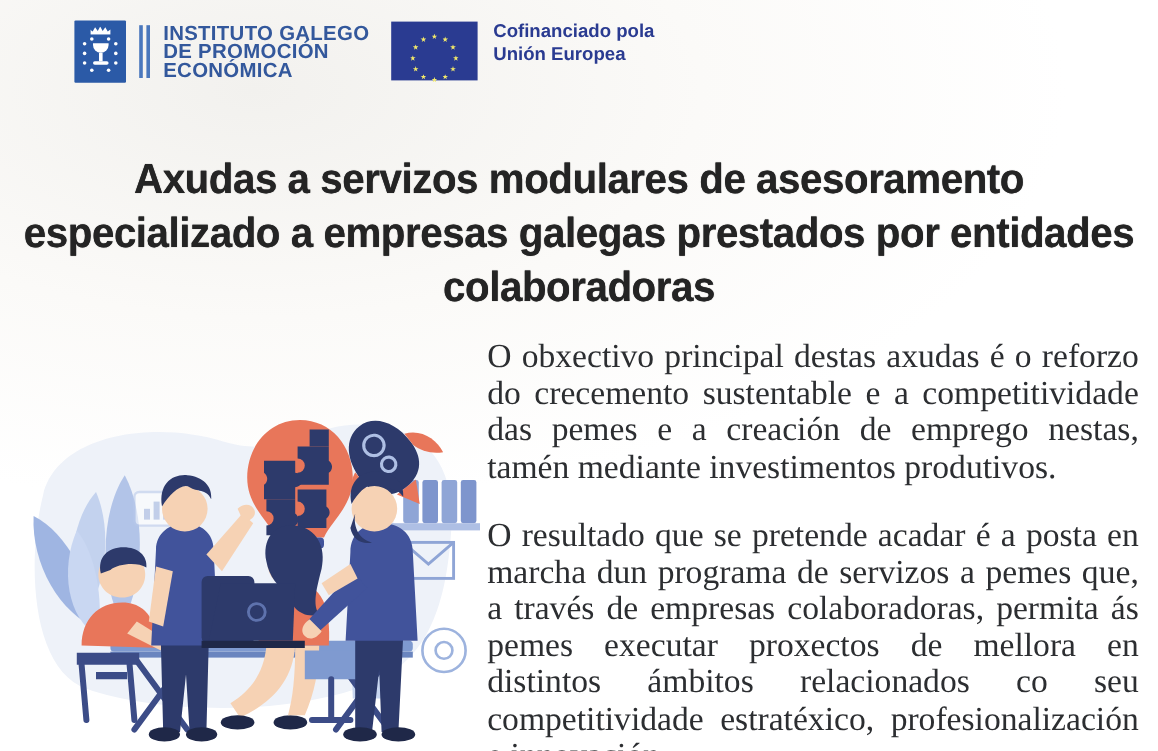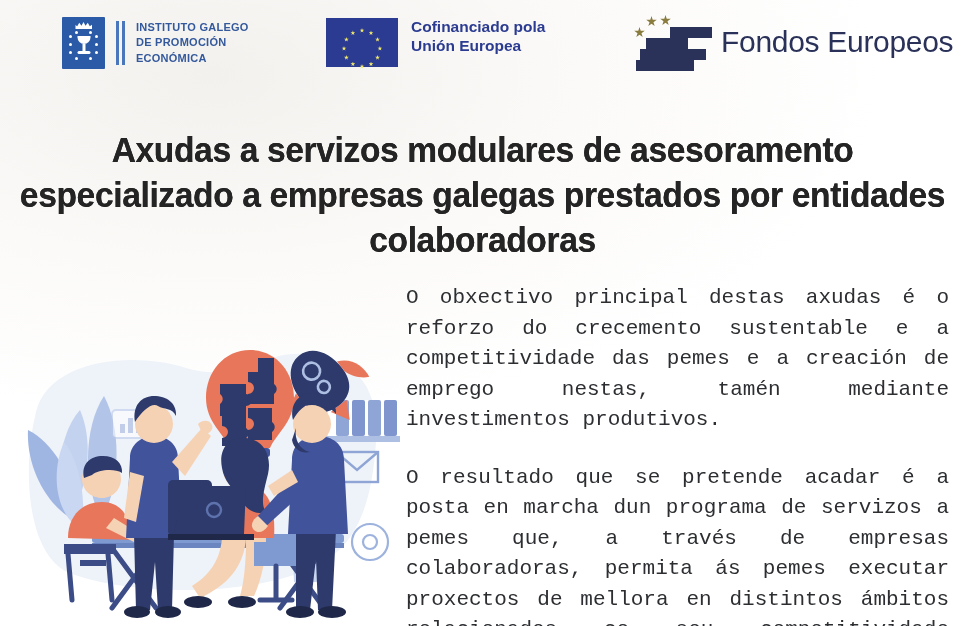--- a/index.html
+++ b/index.html
@@ -114,21 +114,21 @@
   }
   .divider-bars i {
     display: block;
     width: 3px;
     height: 44px;
     background: #4a77bc;
   }
   .igape-text {
     color: #33589c;
     font-family: "Liberation Sans", sans-serif;
-    font-size: 11px;
+    font-size: 17px;
     font-weight: 600;
     line-height: 15.4px;
     letter-spacing: 0.25px;
     white-space: pre-line;
   }
 
   
   .eu {
     position: absolute;
     left: 326px;
@@ -219,22 +219,22 @@
   
   .body-col {
     position: absolute;
     left: 406px;
     top: 283px;
     width: 543px;
   }
   .body-col p {
     margin: 0;
     color: #2c2e31;
-    font-family: Liberation Mono, monospace;
-    font-size: 21px;
+    font-family: Liberation Serif, serif;
+    font-size: 28px;
     line-height: 30.5px;
     text-align: justify;
     text-justify: inter-word;
   }
   .body-col p + p {
     margin-top: 27px;
   }
 
   
   .illus {
@@ -295,34 +295,20 @@
         <span class="star" style="left:24.4px; top:43.6px;"></span>
         <span class="star" style="left:17.9px; top:37.1px;"></span>
         <span class="star" style="left:15.5px; top:28px;"></span>
         <span class="star" style="left:17.9px; top:18.9px;"></span>
         <span class="star" style="left:24.4px; top:12.4px;"></span>
       </div>
       <div class="eu-text">Cofinanciado pola
 Unión Europea</div>
     </div>
 
-    <div class="fondos">
-      <div class="fondos-mark">
-        <span class="fstar" style="left:14px; top:16px;"></span>
-        <span class="fstar" style="left:26px; top:5px;"></span>
-        <span class="fstar" style="left:40px; top:4px;"></span>
-        <span class="bar" style="left:50px; top:16px; width:42px;"></span>
-        <span class="bar" style="left:26px; top:27px; width:42px;"></span>
-        <span class="bar" style="left:44px; top:38px; width:42px;"></span>
-        <span class="bar" style="left:20px; top:38px; width:24px;"></span>
-        <span class="bar" style="left:38px; top:49px; width:36px;"></span>
-        <span class="bar" style="left:16px; top:49px; width:22px;"></span>
-      </div>
-      <div class="fondos-text">Fondos Europeos</div>
-    </div>
   </div>
 
   <h1 class="title">Axudas a servizos modulares de asesoramento especializado a empresas galegas prestados por entidades colaboradoras</h1>
 
   <div class="illus">
     <svg width="392" height="330" viewBox="0 0 392 330" xmlns="http://www.w3.org/2000/svg">
 
       <path d="M28 120 C40 70, 120 58, 178 76 C232 92, 250 58, 300 62 C348 66, 372 96, 368 150
                C364 210, 350 258, 300 278 C230 306, 120 302, 64 282 C18 266, 14 176, 28 120 Z" fill="#eef2f9"></path>
 

